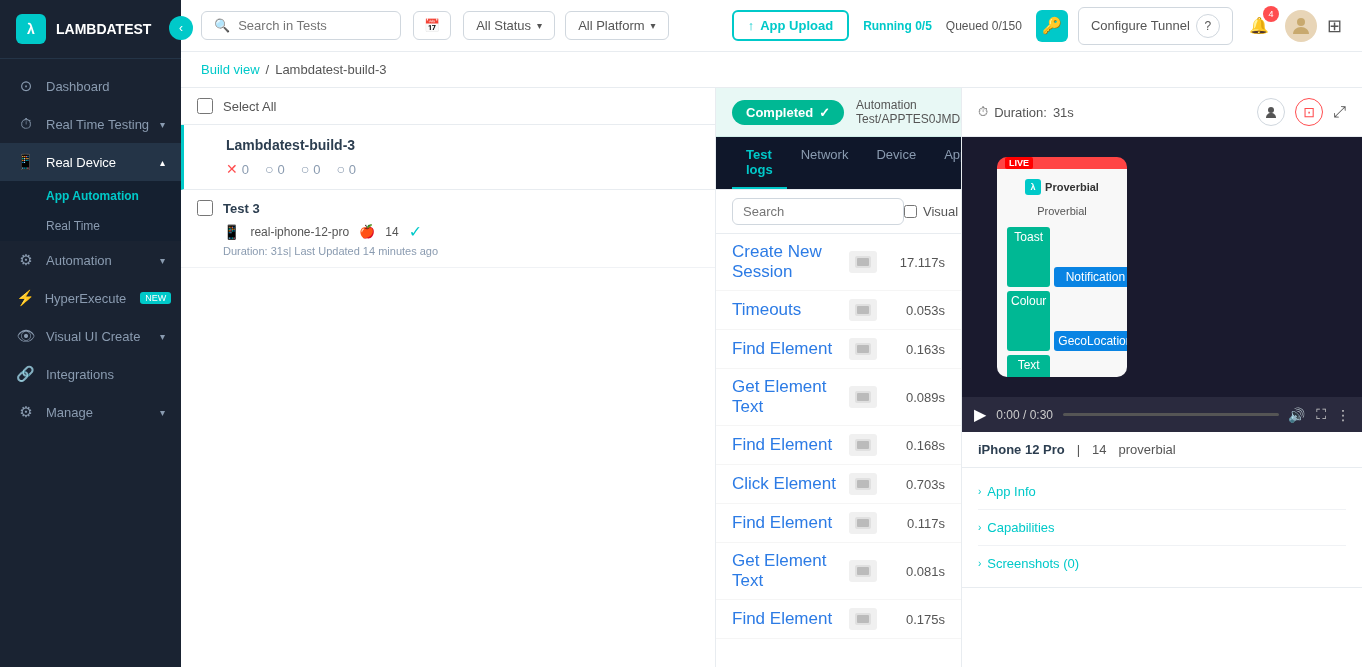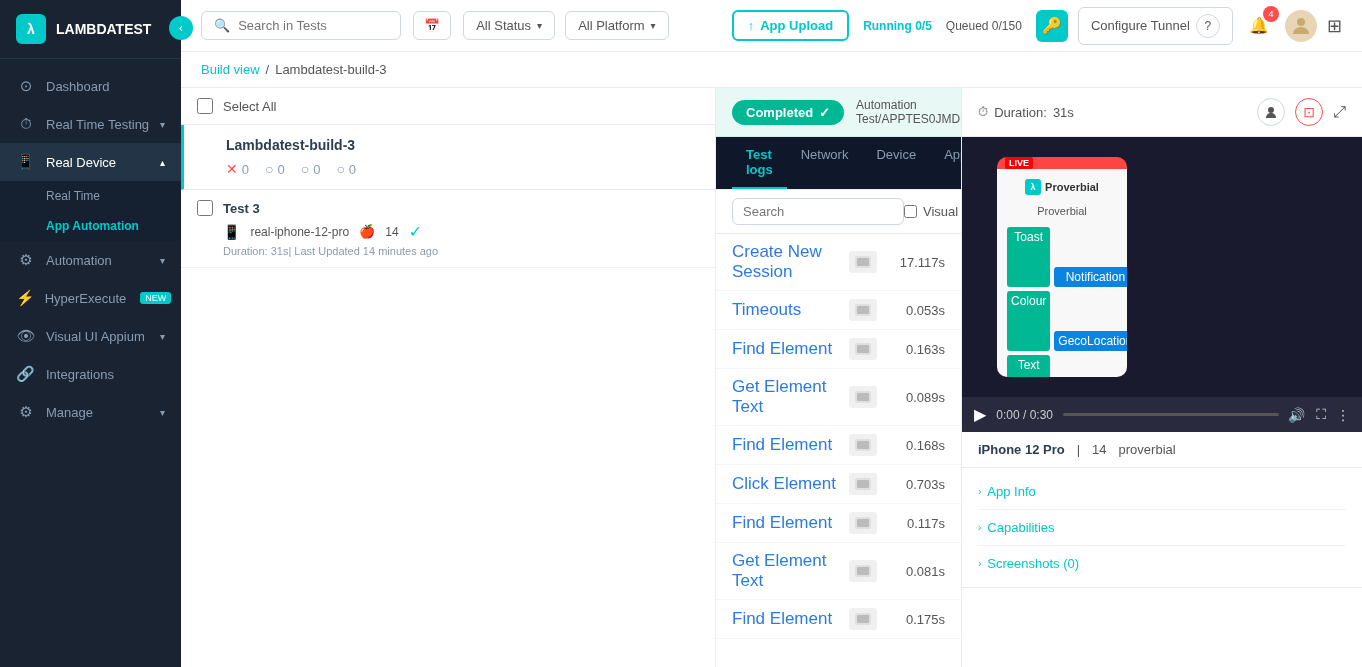--- a/index.html
+++ b/index.html
@@ -154,40 +154,40 @@
       <span class="item-icon">⏱</span>
       <span>Real Time Testing</span>
       <span class="chevron">▾</span>
     </div>
     <div class="sidebar-item active">
       <span class="item-icon">📱</span>
       <span>Real Device</span>
       <span class="chevron">▴</span>
     </div>
     <div class="sidebar-sub">
+      <div class="sidebar-sub-item active">
+        <span>App Automation</span>
+      </div>
       <div class="sidebar-sub-item">
         <span>Real Time</span>
-      </div>
-      <div class="sidebar-sub-item active">
-        <span>App Automation</span>
       </div>
     </div>
     <div class="sidebar-item">
       <span class="item-icon">⚙</span>
       <span>Automation</span>
       <span class="chevron">▾</span>
     </div>
     <div class="sidebar-item">
       <span class="item-icon">⚡</span>
       <span>HyperExecute</span>
       <span class="new-badge">NEW</span>
     </div>
     <div class="sidebar-item">
       <span class="item-icon">👁</span>
-      <span>Visual UI Appium</span>
+      <span>Visual UI Create</span>
       <span class="chevron">▾</span>
     </div>
     <div class="sidebar-item">
       <span class="item-icon">🔗</span>
       <span>Integrations</span>
     </div>
     <div class="sidebar-item">
       <span class="item-icon">⚙</span>
       <span>Manage</span>
       <span class="chevron">▾</span>

